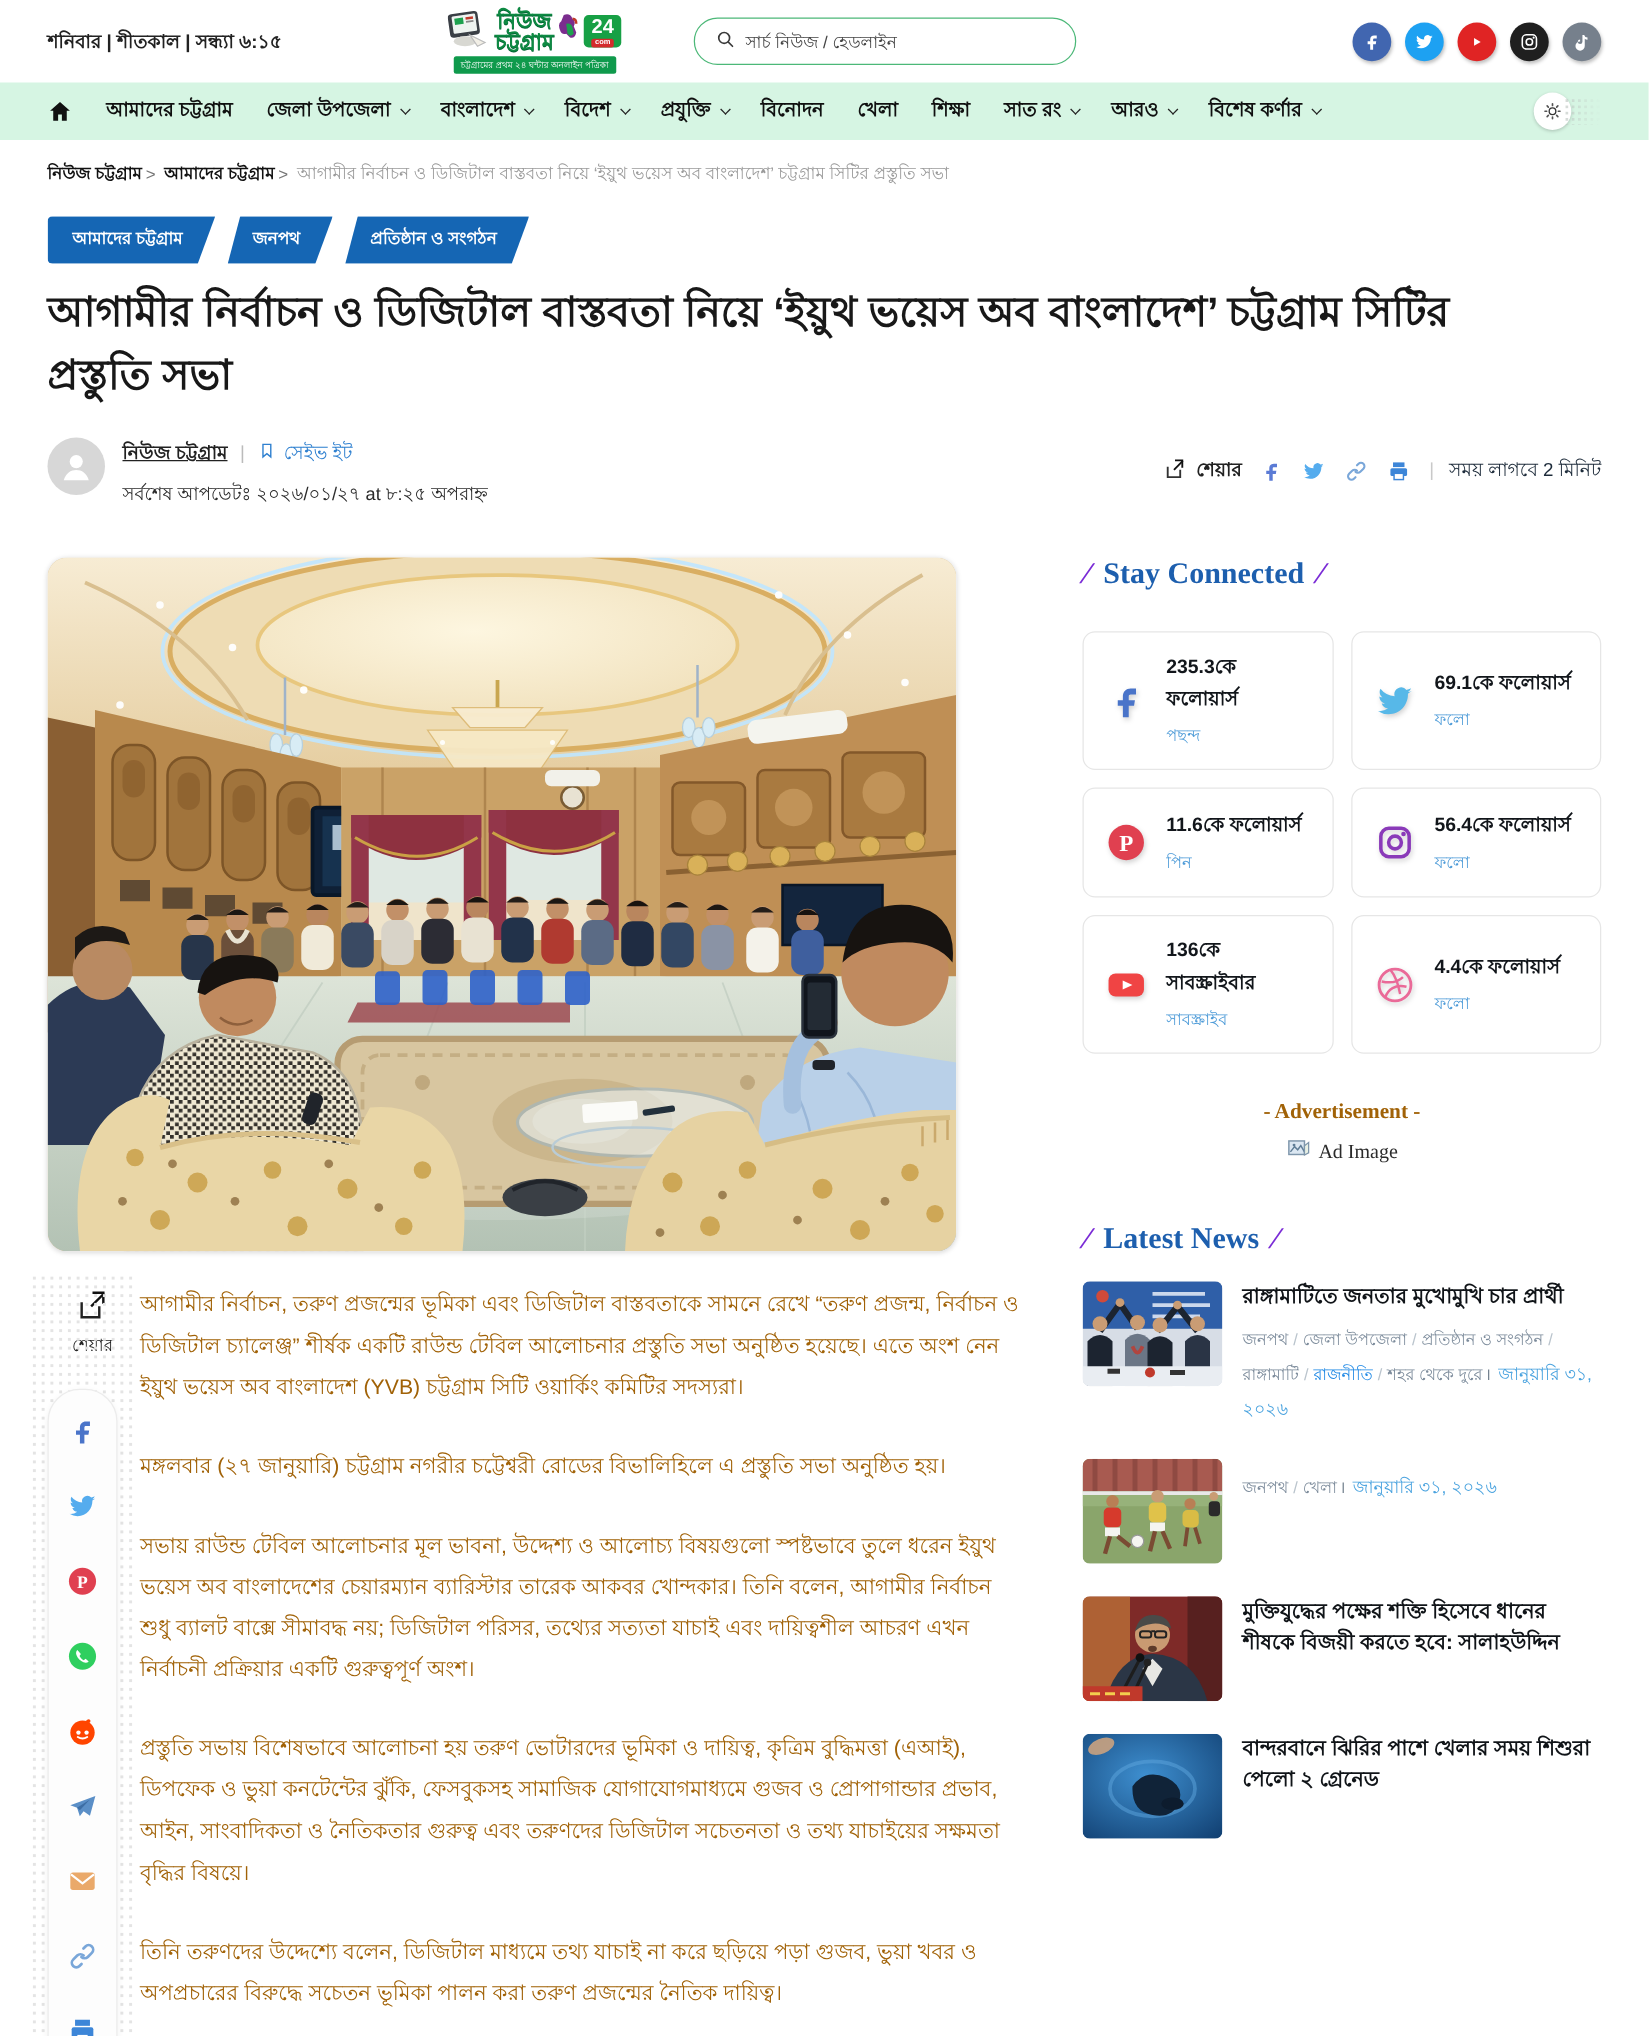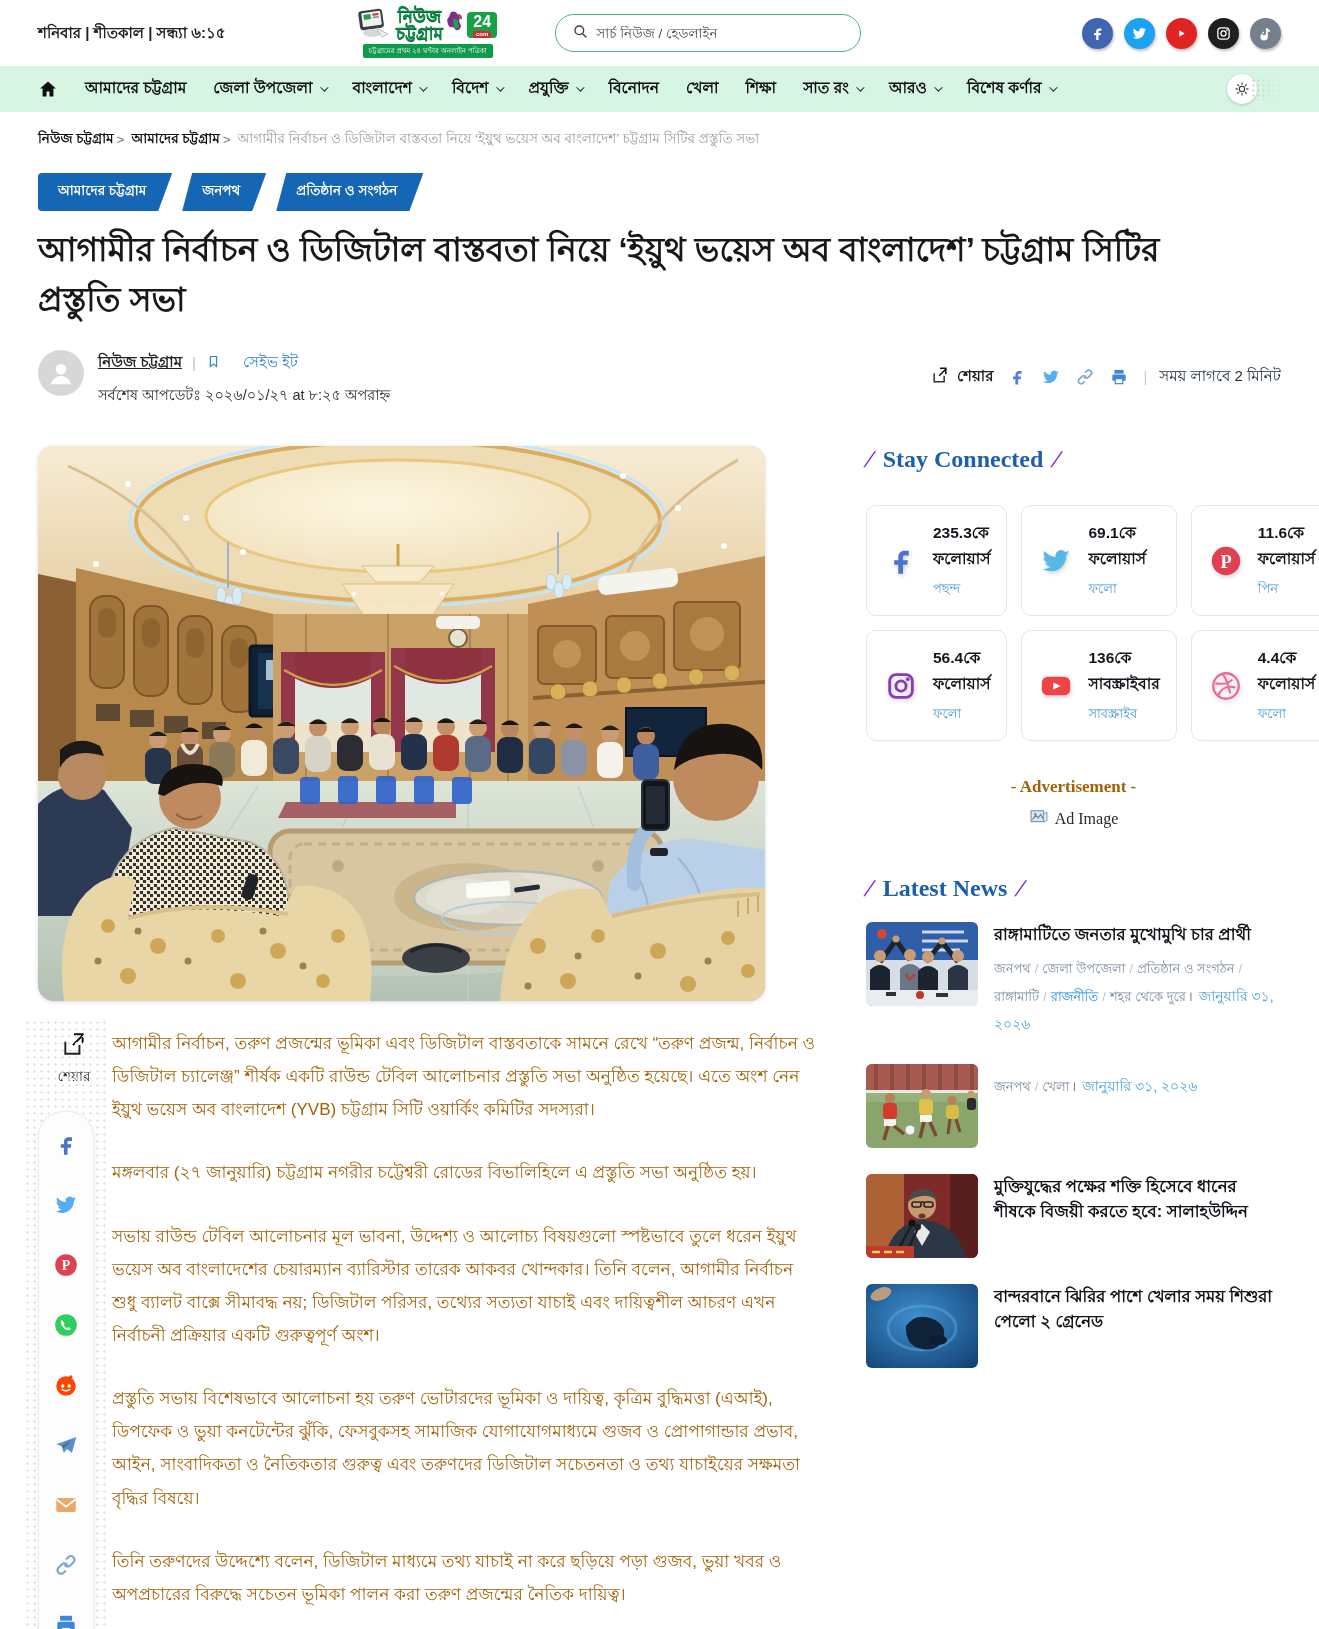--- a/index.html
+++ b/index.html
@@ -48,21 +48,21 @@
 
   
   .title { padding:14px 38px 0; font-size:33px; line-height:1.5; font-weight:700; color:#181818; max-width:1250px; }
   .byline { display:flex; align-items:flex-start; padding:26px 38px 0; }
   .avatar { width:46px; height:46px; border-radius:50%; background:#d7d7d7; display:flex; align-items:center; justify-content:center; flex:none; }
   .avatar svg { width:30px; height:30px; }
   .by-block { margin-left:14px; }
   .by-top { display:flex; align-items:center; gap:10px; font-size:15px; }
   .author-link { font-weight:700; color:#222; text-decoration:underline; cursor:pointer; }
   .by-div { color:#bbb; }
-  .save-it { display:flex; align-items:center; gap:22px; color:#2f80d0; cursor:pointer; }
+  .save-it { display:flex; align-items:center; gap:6px; color:#2f80d0; cursor:pointer; }
   .save-it svg { width:15px; height:15px; }
   .by-updated { margin-top:9px; font-size:14.5px; color:#2b2b2b; }
   .share-row { margin-left:auto; display:flex; align-items:center; gap:14px; margin-top:14px; font-size:15px; color:#222; }
   .share-row .sh-label { display:flex; align-items:center; gap:7px; font-weight:600; cursor:pointer; }
   .share-row svg { width:20px; height:20px; }
   .sh-ic { cursor:pointer; display:flex; }
   .read-time { display:flex; align-items:center; gap:12px; color:#1d2b3a; }
   .read-time .bar { color:#c9c9c9; }
 
   
@@ -83,21 +83,21 @@
   .rail-card { z-index:1; }
   .rail-ic { width:26px; height:26px; cursor:pointer; }
   .rail-ic svg { width:26px; height:26px; }
 
   .paras { flex:1; padding-left:2px; }
   .paras p { font-size:17px; line-height:1.95; color:#a16207; margin-bottom:30px; max-width:712px; }
 
   
   .sec-head { display:flex; align-items:center; gap:10px; font-family:"Liberation Serif","DejaVu Serif",serif; font-size:24px; font-weight:700; color:#1d5fae; margin-bottom:20px; }
   .sec-head .slash { color:#7a2bd6; font-style:italic; font-weight:800; transform:skewX(-10deg); }
-  .sc-grid { display:grid; grid-template-columns:1fr 1fr 1fr; gap:14px;margin-top:32px; }
+  .sc-grid { display:grid; grid-template-columns:1fr 1fr; gap:14px;margin-top:32px; }
   .sc-card { background:#fff; border:1px solid #e6e6e6; border-radius:10px; padding:15px 16px; display:flex; align-items:center; gap:14px; cursor:pointer; min-height:88px; }
   .sc-ic { width:36px; height:36px; flex:none; display:flex; align-items:center; justify-content:center; filter:drop-shadow(1px 2px 2px rgba(0,0,0,.18)); }
   .sc-ic svg { width:34px; height:34px; }
   .sc-count { font-size:15.5px; font-weight:700; color:#12161b; }
   .sc-action { margin-top:6px; font-size:13px; color:#4d9bd8; }
 
   .ad { margin-top:36px; text-align:center; font-family:"Liberation Serif","DejaVu Serif",serif; }
   .ad-label { color:#a16207; font-size:17px;font-weight:bold; }
   .ad-img { margin-top:10px; display:inline-flex; align-items:center; gap:6px; color:#2b2b2b; font-size:16px; }
   .ad-img svg { width:20px; height:20px; }

